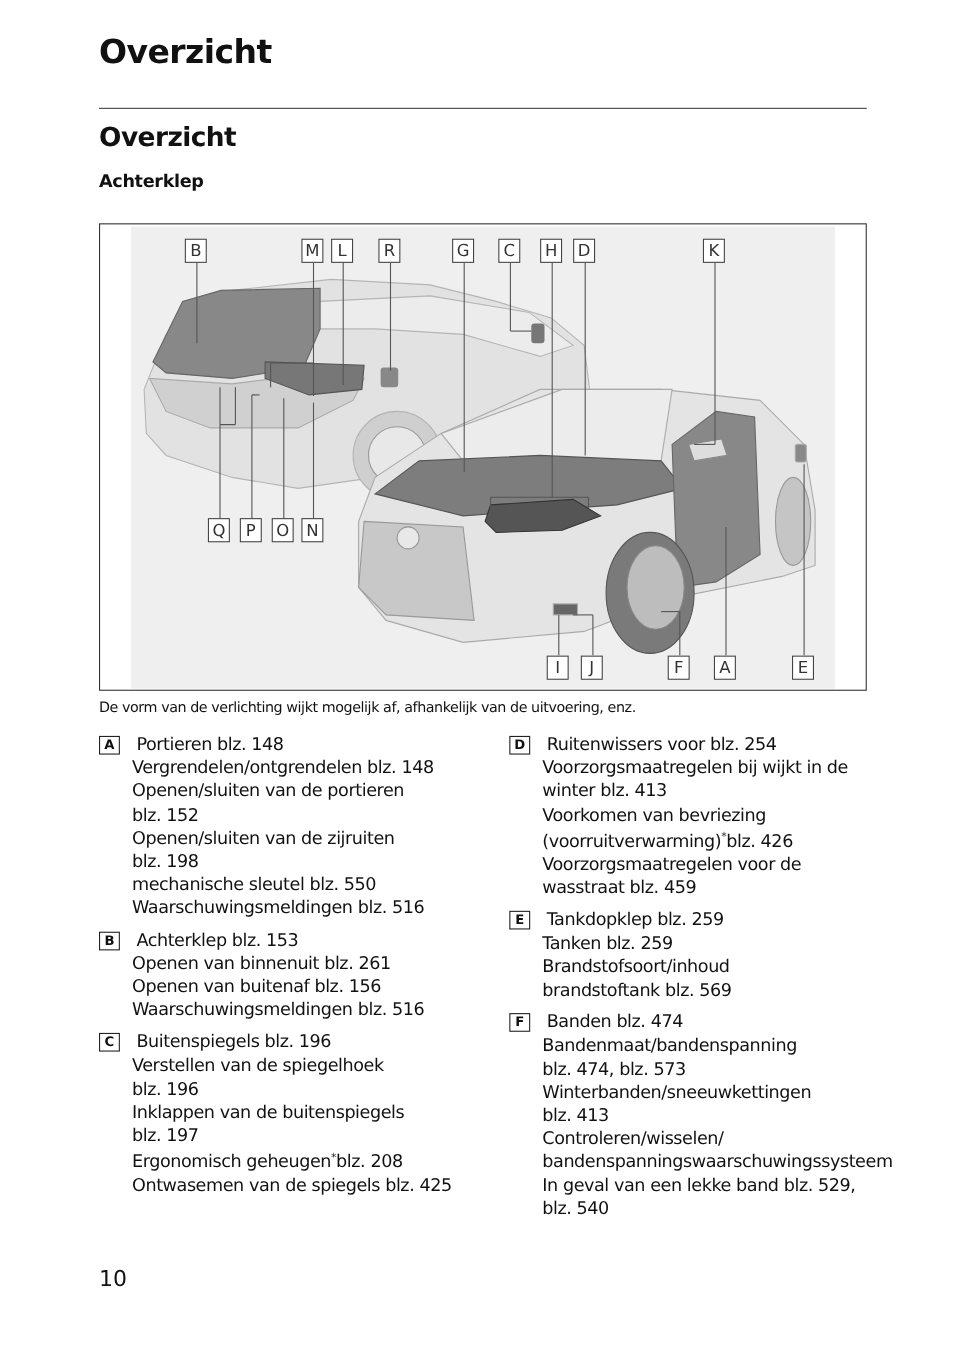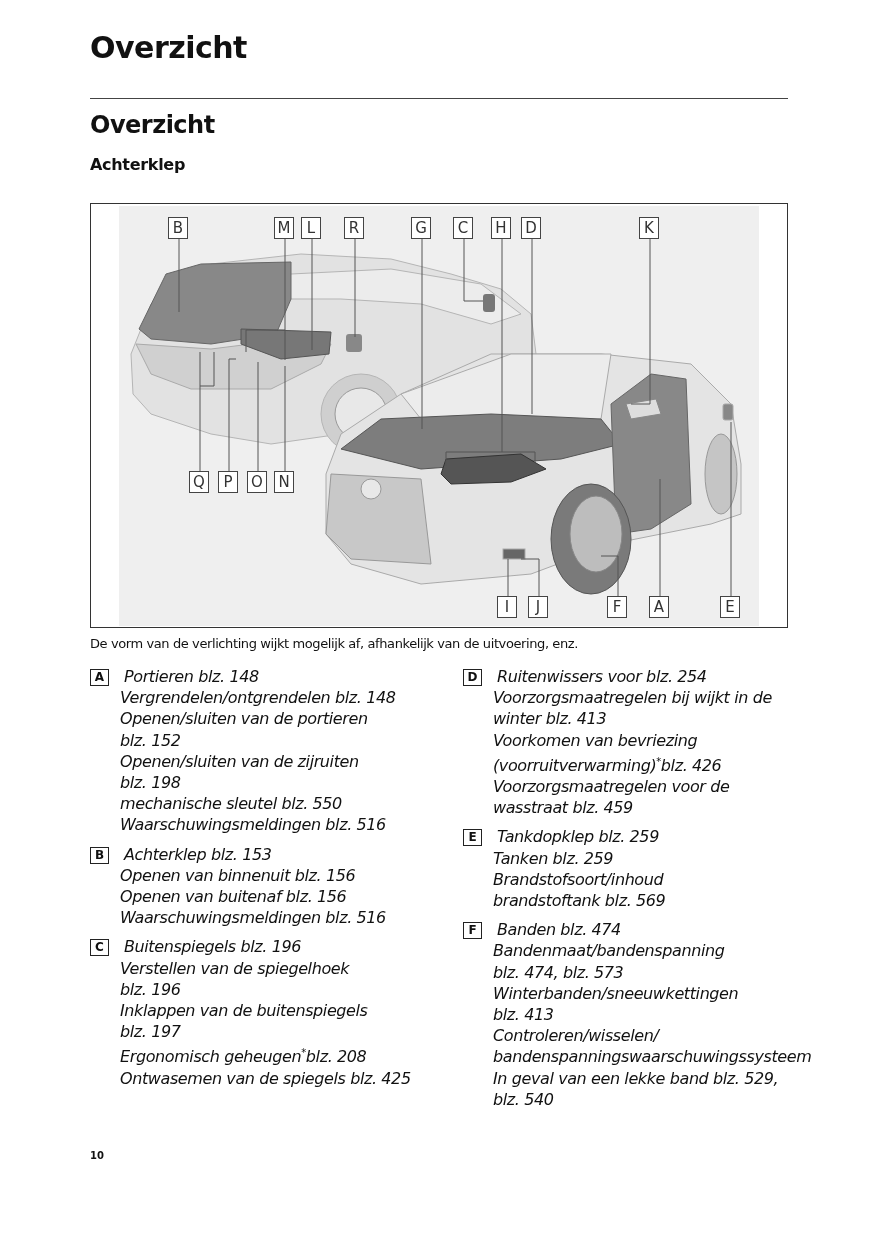--- a/index.html
+++ b/index.html
@@ -18,26 +18,26 @@
     .callout { position: absolute; width: 20px; height: 22px; border: 1px solid #444; background: #fff; font-family: "DejaVu Sans", sans-serif; font-size: 15px; line-height: 20px; text-align: center; color: #333; }
 
     .caption { position: absolute; left: 90px; top: 636px; font-size: 13px; letter-spacing: -0.4px; white-space: nowrap; }
 
     .col { position: absolute; width: 370px; }
     .col-left { left: 90px; top: 666px; }
     .col-right { left: 463px; top: 666px; }
 
     .entry { position: relative; margin-bottom: 8px; }
     .entry-badge { position: absolute; left: 0; top: 3px; width: 19px; height: 17px; border: 1px solid #222; font-weight: bold; font-size: 12px; line-height: 15px; text-align: center; }
-    .entry-lines { padding-left: 30px; font-style: italic; }
+    .entry-lines { padding-left: 30px; }
     .entry-line { font-size: 16px; line-height: 21.2px; letter-spacing: -0.4px; white-space: nowrap; }
     .entry-line.first { margin-left: 4px; }
     sup { font-size: 10px; vertical-align: 6px; }
 
-    .page-number { position: absolute; left: 90px; top: 1150px; font-weight: bold; font-size: 10px; }
+    .page-number { position: absolute; left: 90px; top: 1150px; font-weight: normal; font-size: 20px; }
   </style>
 </head>
 <body>
 
 <div class="chapter-title">Overzicht</div>
 <div class="rule"></div>
 <div class="section-title">Overzicht</div>
 <div class="subsection-title">Achterklep</div>
 
 <div class="figure">
@@ -158,21 +158,21 @@
         <div class="entry-line">Openen/sluiten van de zijruiten</div>
         <div class="entry-line">blz. 198</div>
         <div class="entry-line">mechanische sleutel blz. 550</div>
         <div class="entry-line">Waarschuwingsmeldingen blz. 516</div>
       </div>
     </div>
     <div class="entry">
       <div class="entry-badge">B</div>
       <div class="entry-lines">
         <div class="entry-line first">Achterklep blz. 153</div>
-        <div class="entry-line">Openen van binnenuit blz. 156</div>
+        <div class="entry-line">Openen van binnenuit blz. 261</div>
         <div class="entry-line">Openen van buitenaf blz. 156</div>
         <div class="entry-line">Waarschuwingsmeldingen blz. 516</div>
       </div>
     </div>
     <div class="entry">
       <div class="entry-badge">C</div>
       <div class="entry-lines">
         <div class="entry-line first">Buitenspiegels blz. 196</div>
         <div class="entry-line">Verstellen van de spiegelhoek</div>
         <div class="entry-line">blz. 196</div>

